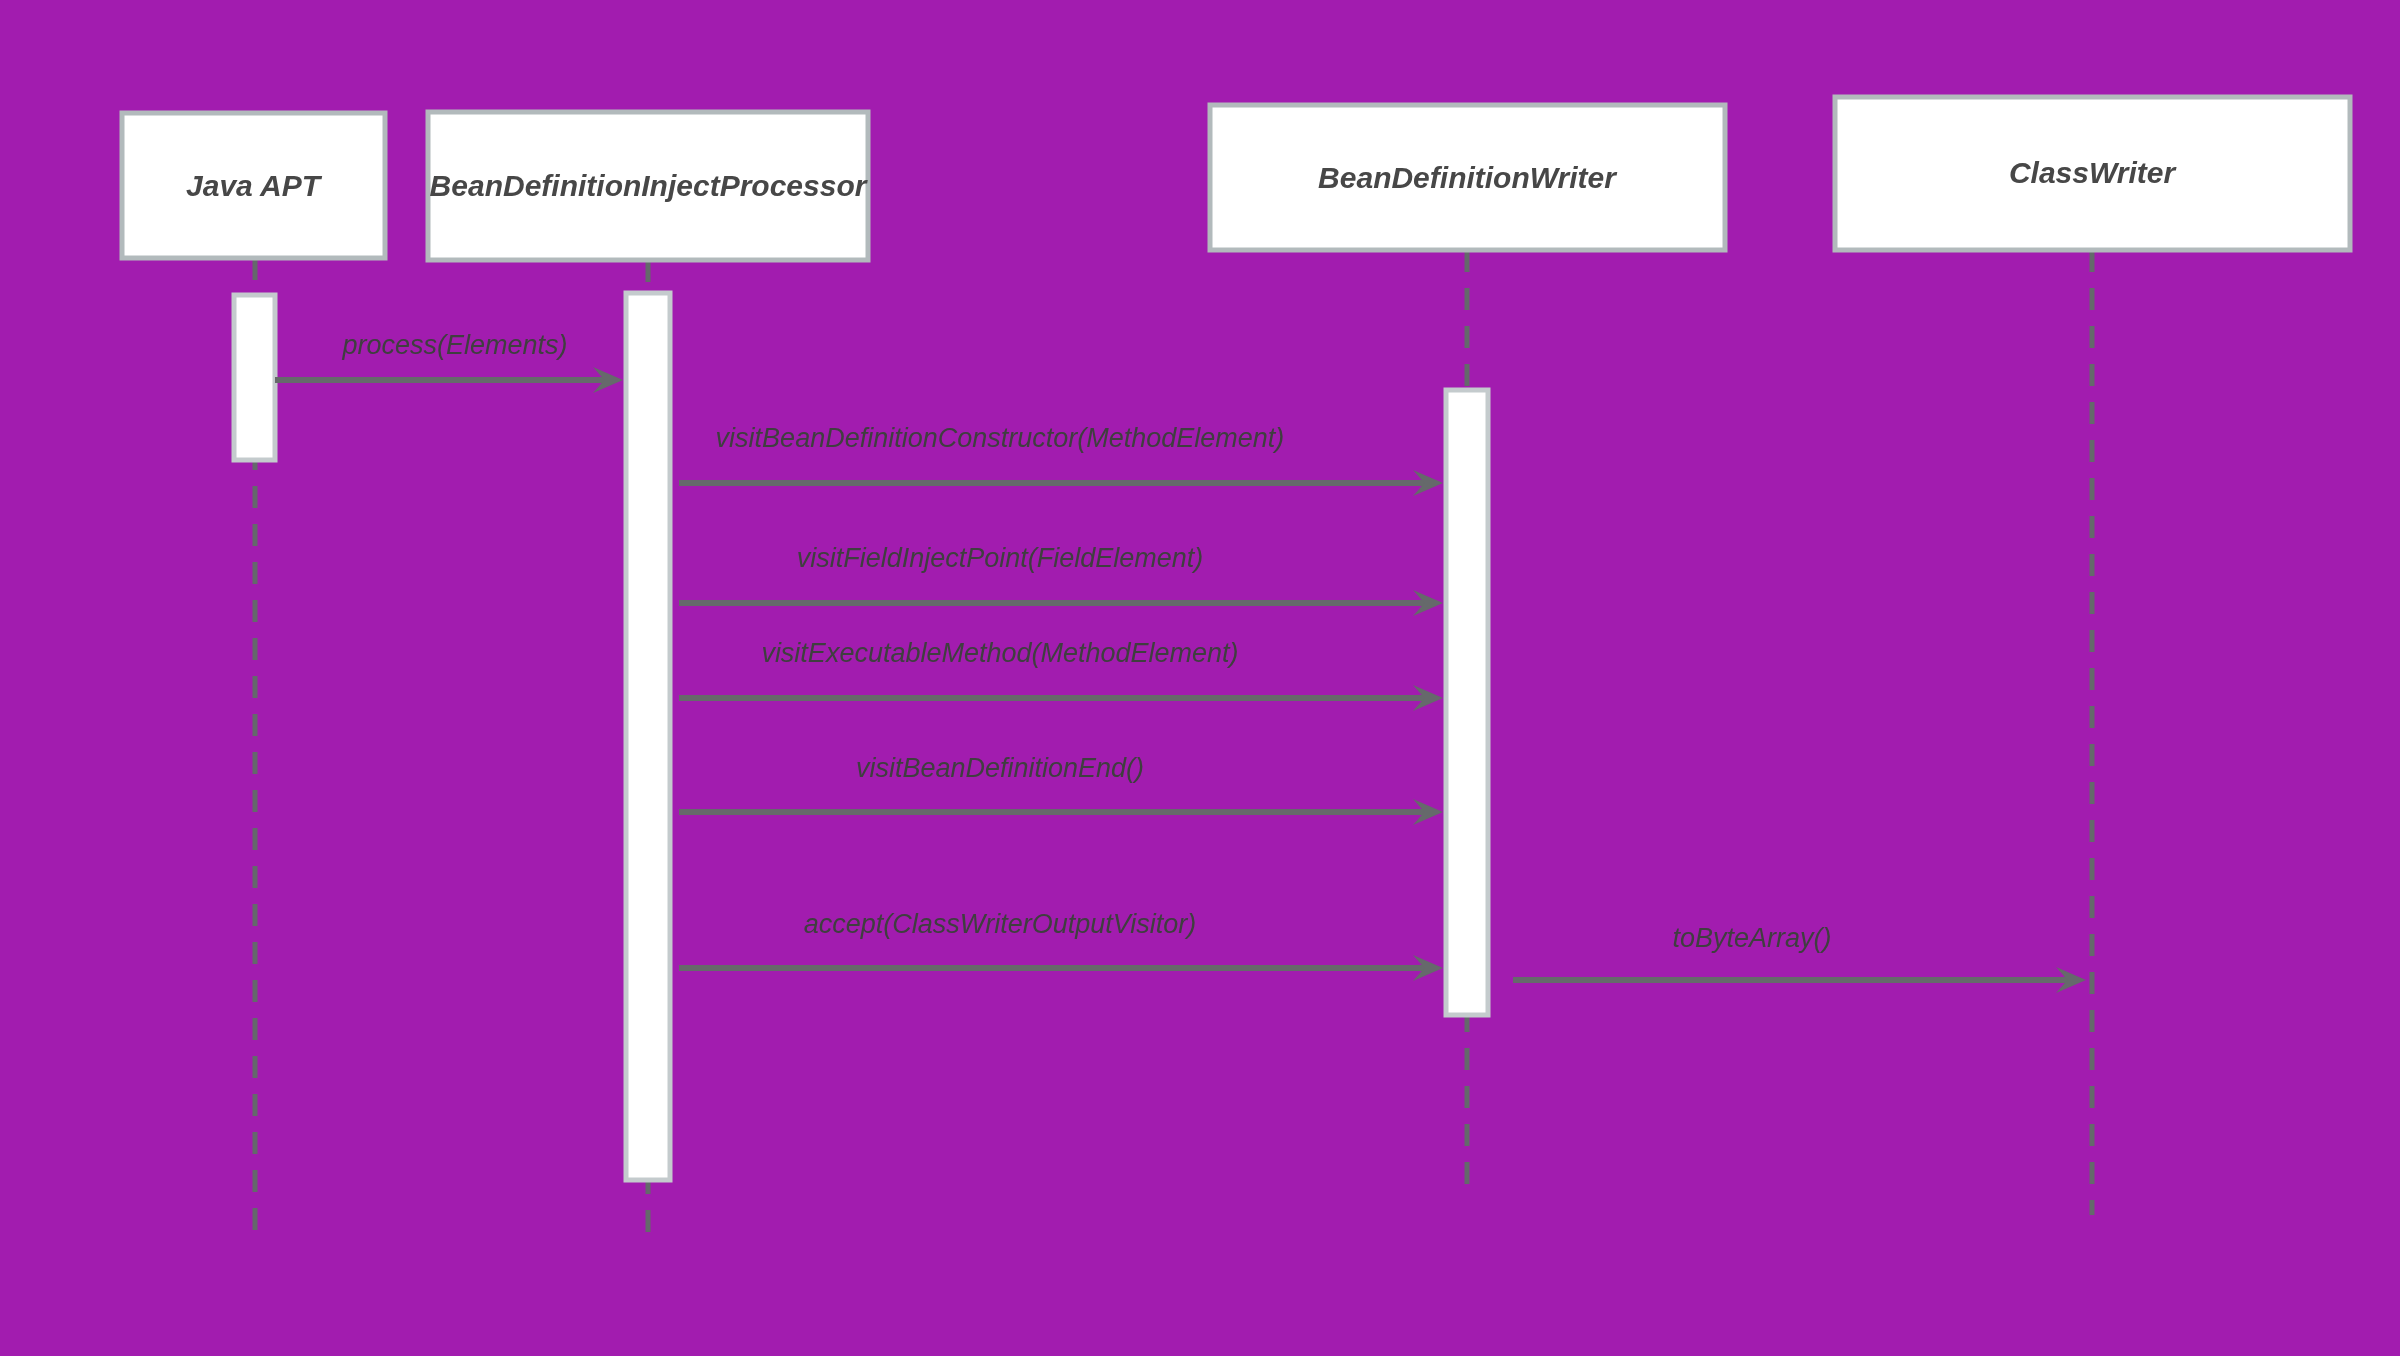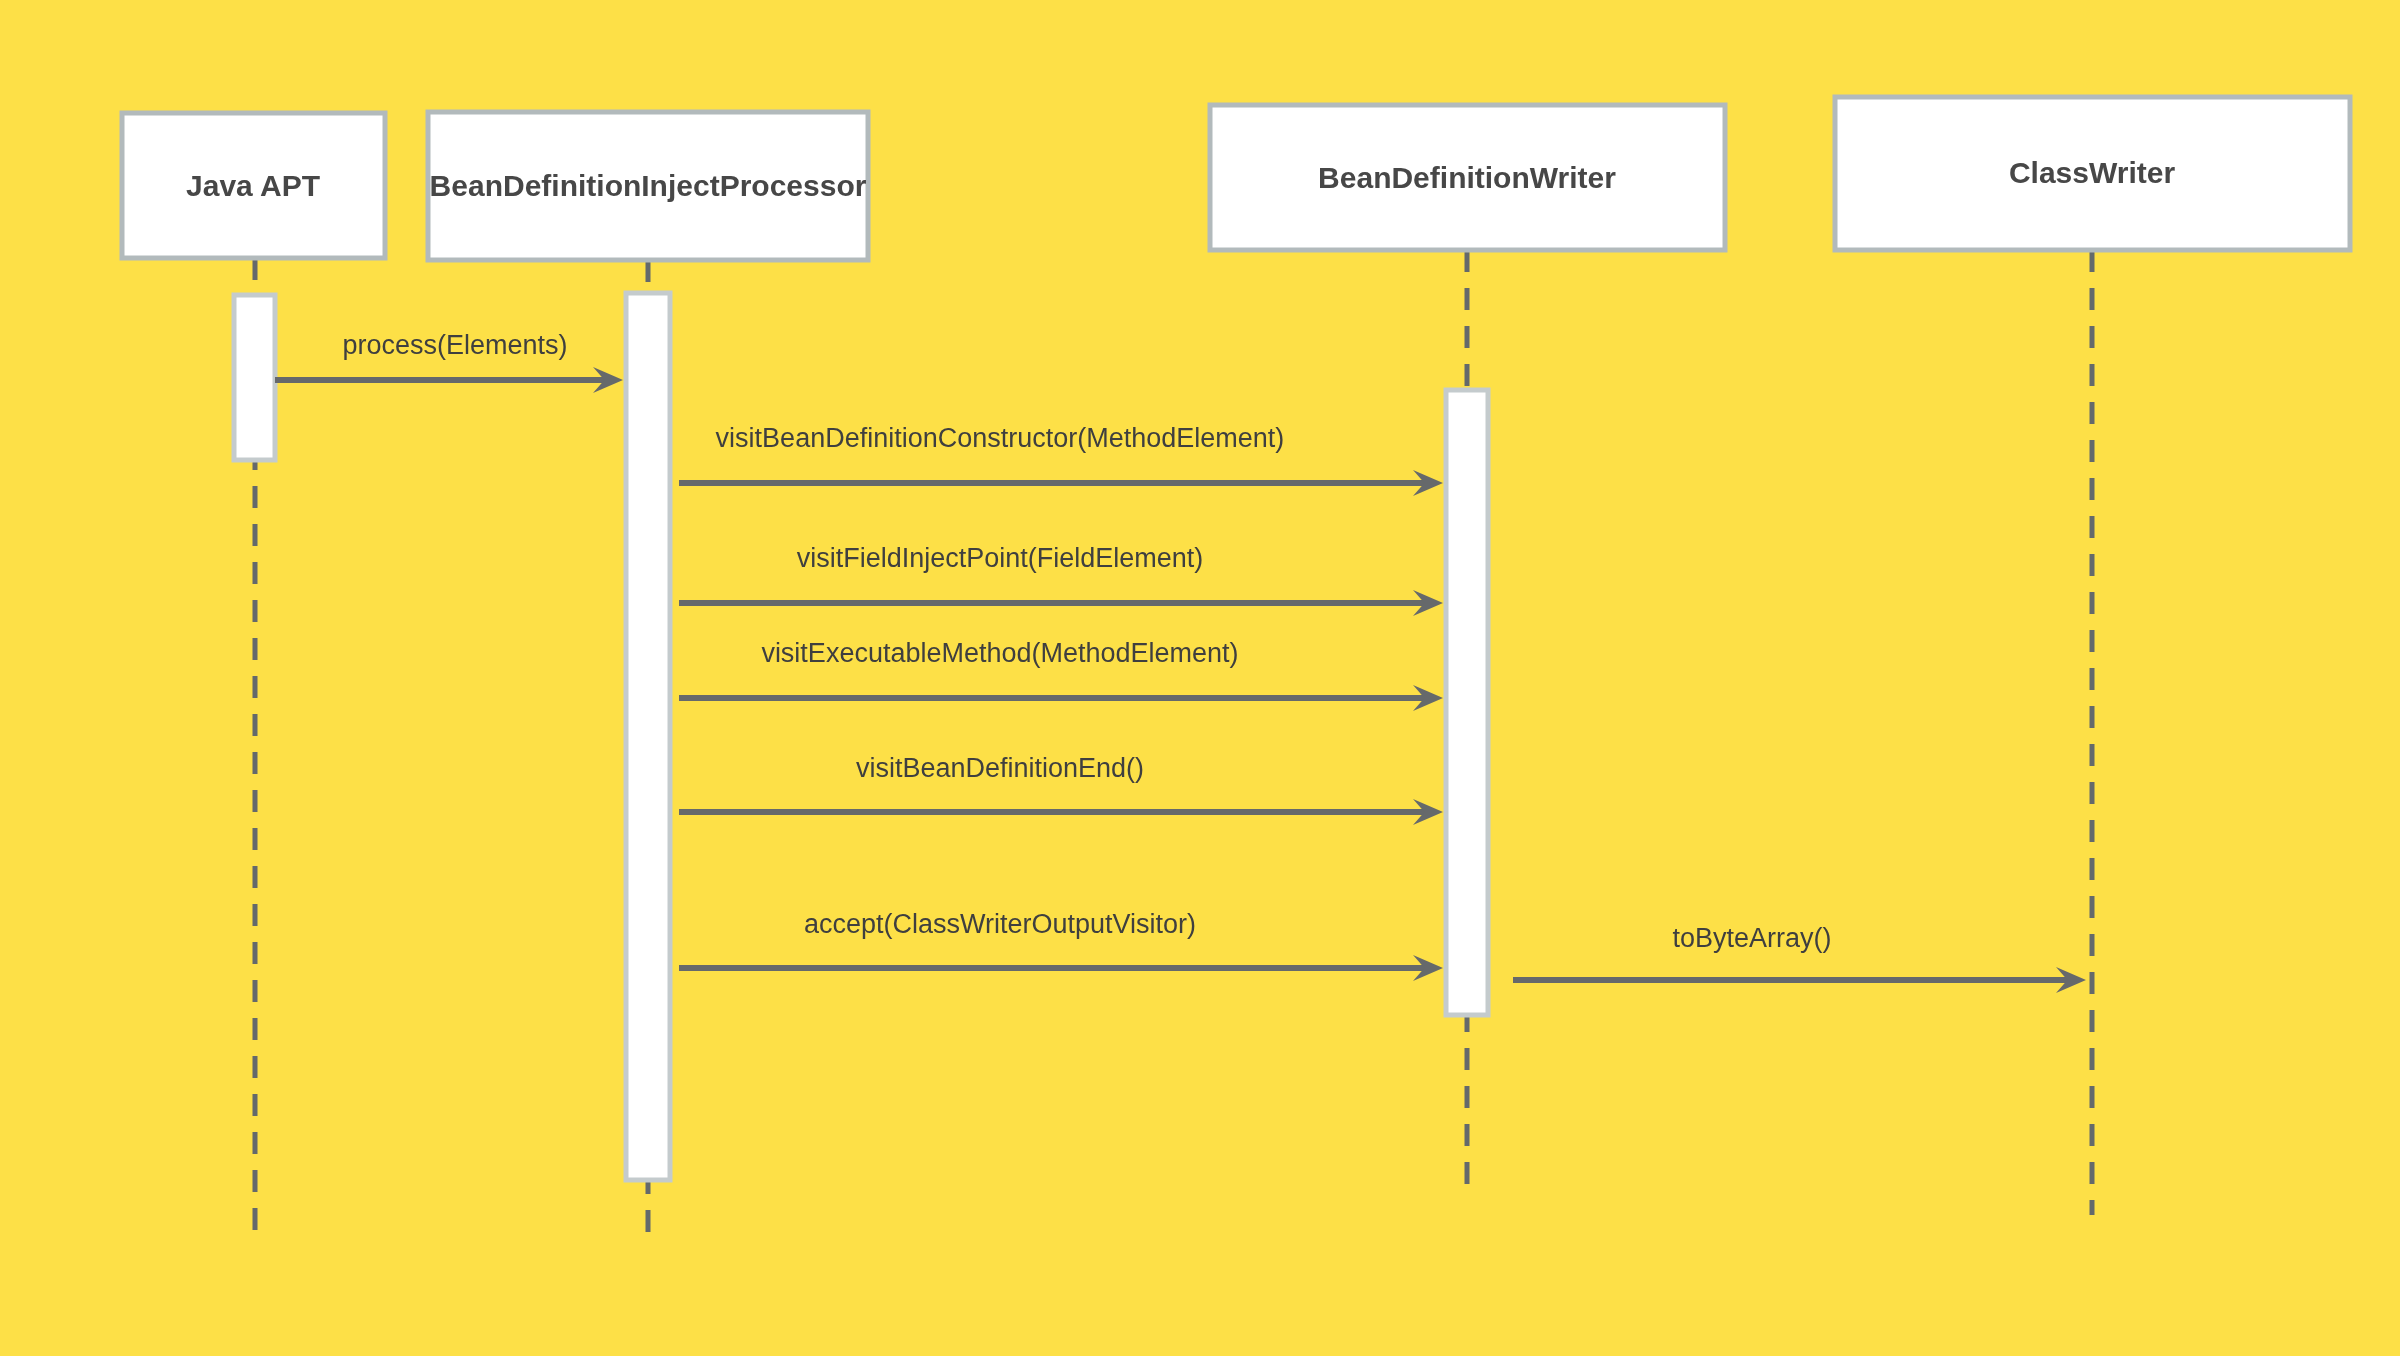--- a/index.html
+++ b/index.html
@@ -7,22 +7,23 @@
     padding: 0;
     background: #ffffff;
   }
   body {
     font-family: "Liberation Sans", sans-serif;
   }
   #canvas {
     position: relative;
     width: 2400px;
     height: 1356px;
-    background: #fde047;
+    background: #a21caf;
     overflow: hidden;
+    font-style: italic;
   }
   svg#diagram {
     position: absolute;
     left: 0;
     top: 0;
     width: 2400px;
     height: 1356px;
     display: block;
   }
   .participant-box {

